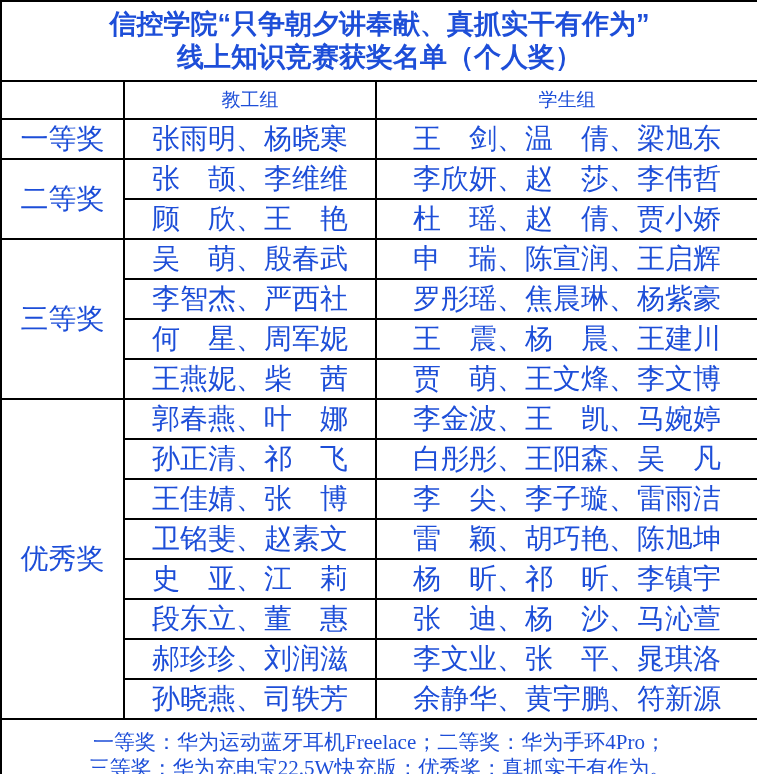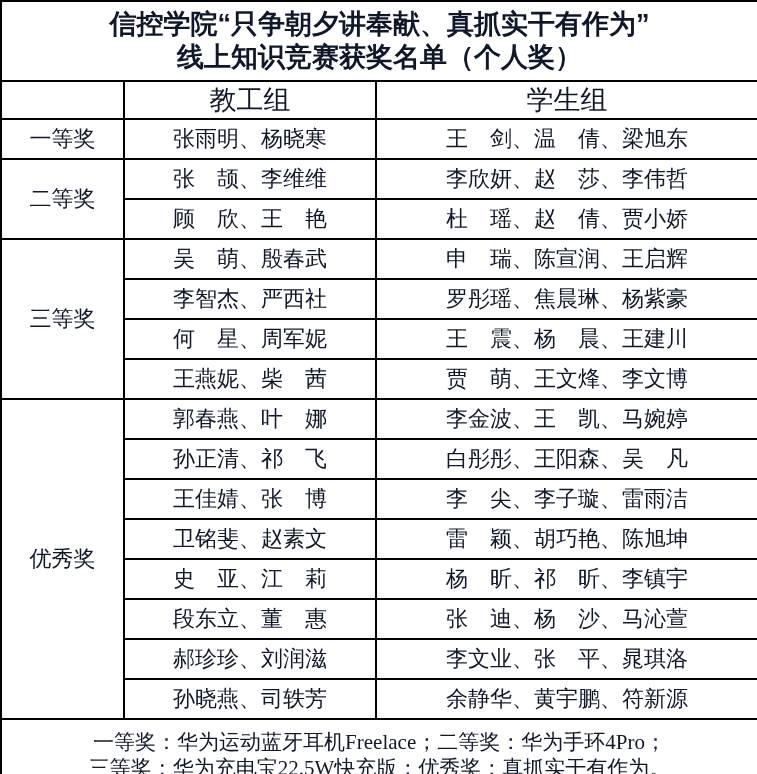--- a/index.html
+++ b/index.html
@@ -7,21 +7,21 @@
     padding: 0;
     background: #ffffff;
     width: 757px;
     height: 774px;
     overflow: hidden;
   }
   .sheet {
     width: 757px;
     height: 774px;
     box-sizing: border-box;
-    color: #0f172a;
+    color: #1d4ed8;
   }
   table.award-table {
     width: 757px;
     height: 774px;
     border-collapse: collapse;
     table-layout: fixed;
     background: #ffffff;
   }
   table.award-table td {
     border: 2px solid #000000;
@@ -40,25 +40,25 @@
   tr.footer-row { height: 72px; }
 
   .title-cell {
     font-family: "Liberation Sans", "DejaVu Sans", sans-serif;
     font-weight: bold;
     font-size: 27px;
     line-height: 33px;
   }
   .header-cell {
     font-family: Liberation Serif, serif;
-    font-size: 27px;
+    font-size: 19px;
   }
   .label-cell, .name-cell {
     font-family: "Liberation Serif", "DejaVu Serif", serif;
-    font-size: 22px;
+    font-size: 28px;
     white-space: nowrap;
   }
   .footer-cell {
     font-family: "Liberation Serif", "DejaVu Serif", serif;
     font-size: 21px;
     line-height: 26px;
   }
 </style>
 </head>
 <body>

